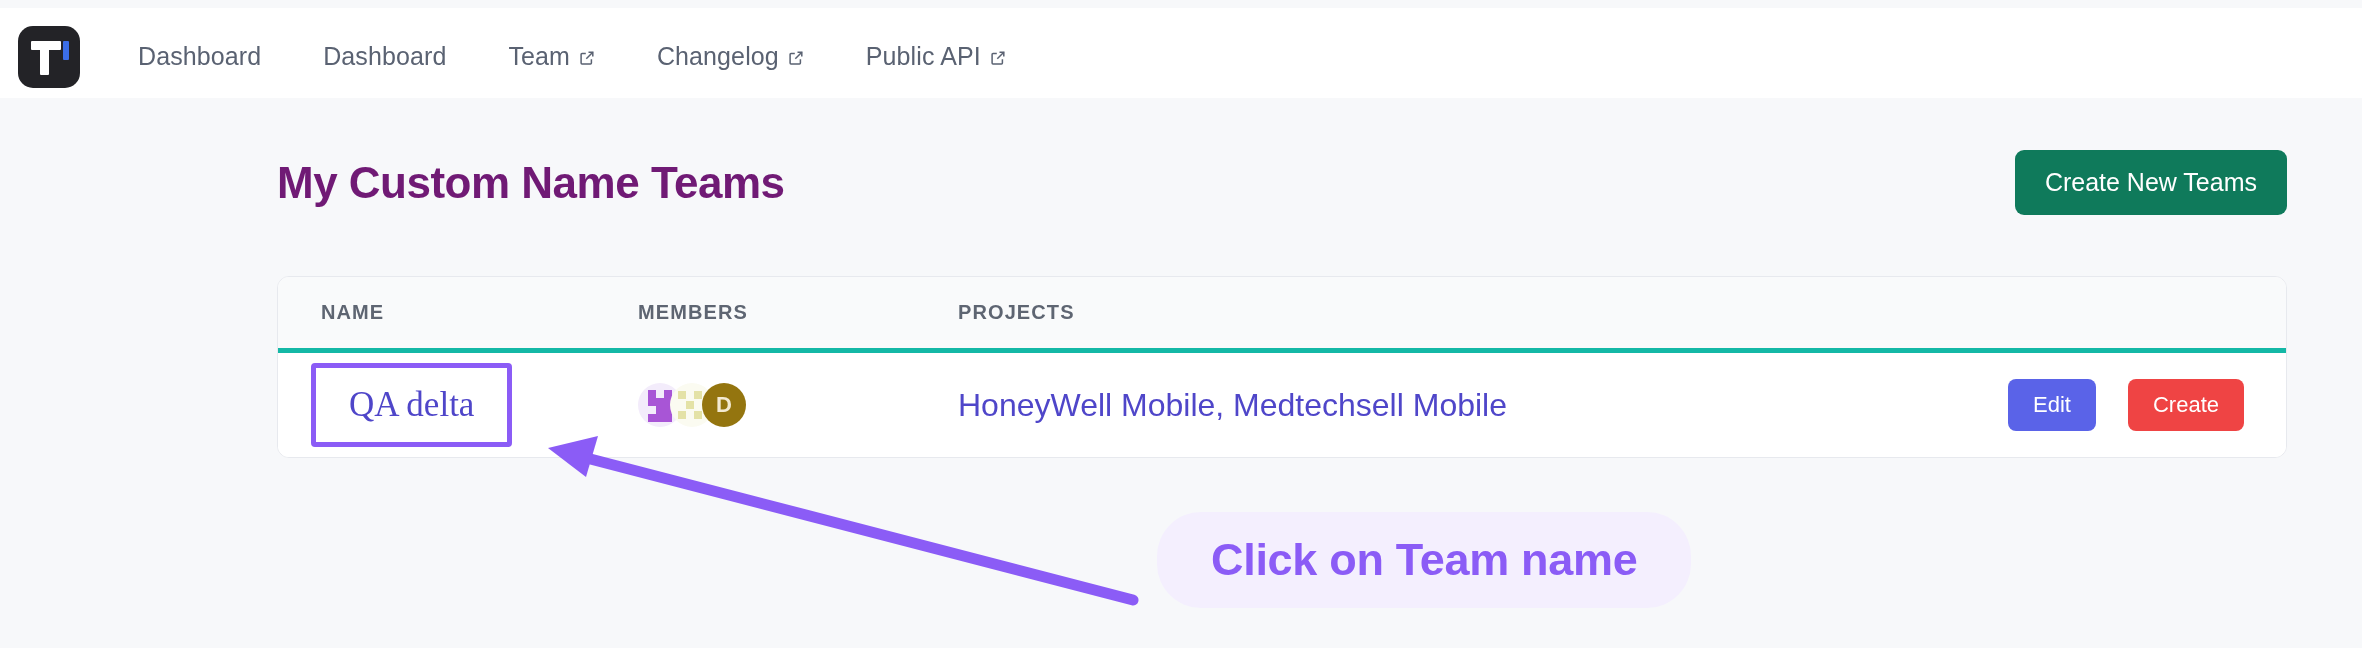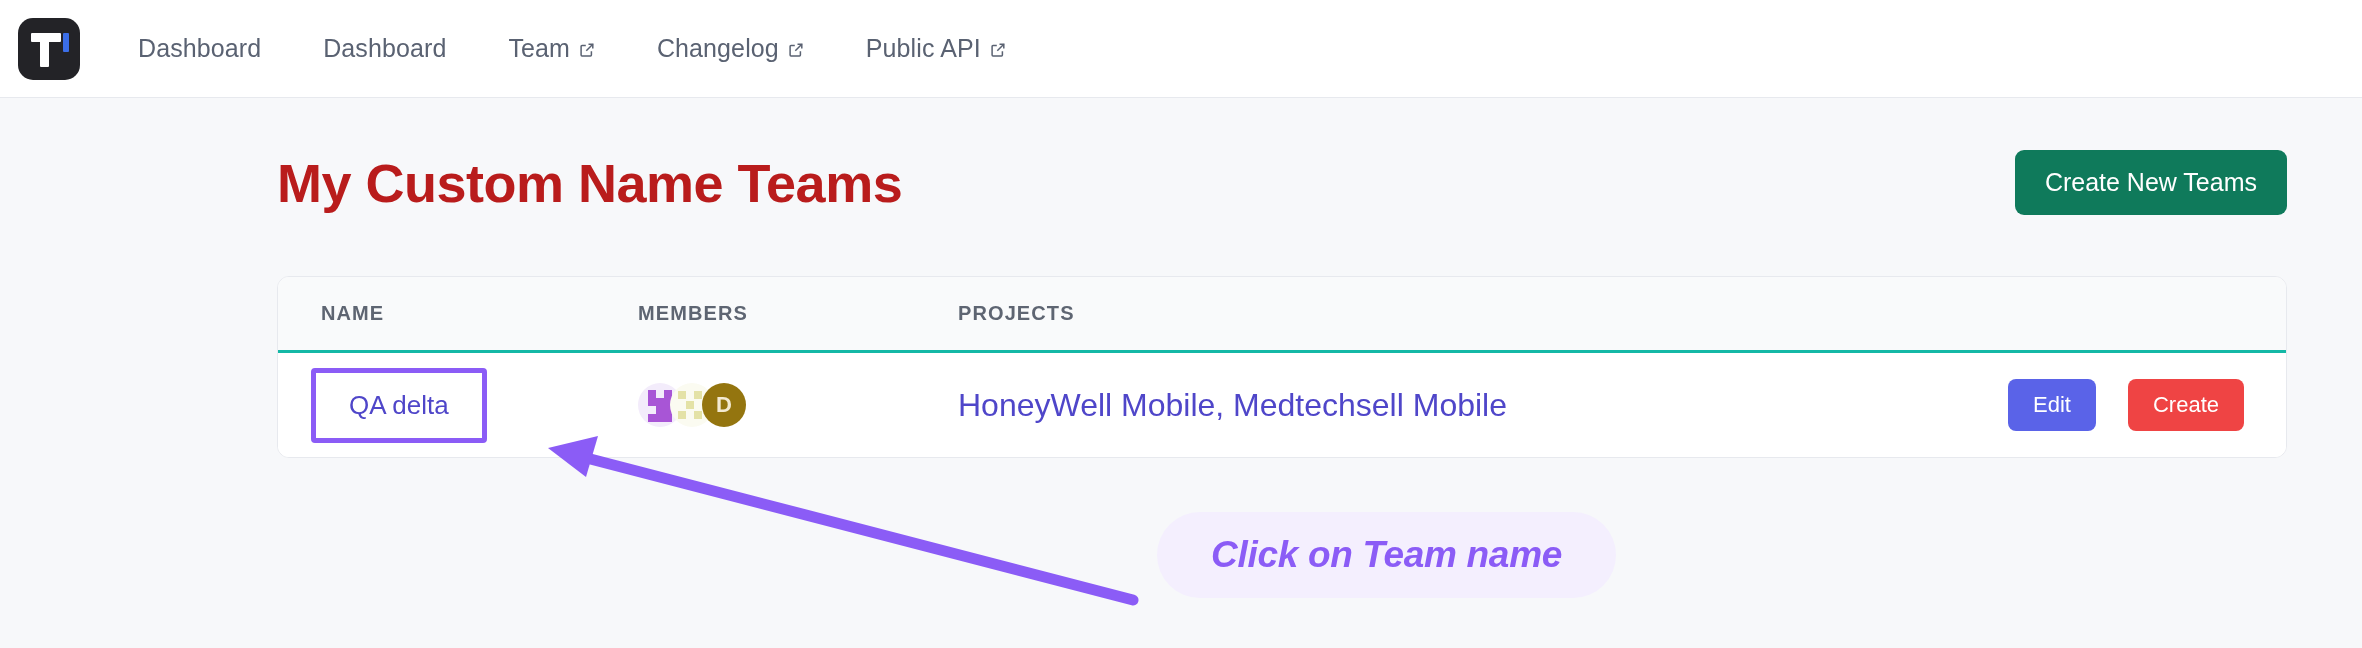--- a/index.html
+++ b/index.html
@@ -5,21 +5,21 @@
   * { box-sizing: border-box; margin: 0; padding: 0; }
   html, body {
     width: 2362px; height: 648px;
     background: #f7f8fa;
     font-family: "Liberation Sans", sans-serif;
     overflow: hidden;
   }
 
   
   .navbar {
-    position: absolute; top: 0; left: 0;
+    position: absolute; top: 8px; left: 0;
     width: 2362px; height: 98px;
     background: #ffffff;
     border-bottom: 1px solid #e7e9ee;
     display: flex; align-items: center;
   }
   .logo {
     margin-left: 18px;
     width: 62px; height: 62px;
     border-radius: 15px;
     background: #232327;
@@ -45,21 +45,21 @@
 
   
   .page { position: absolute; top: 98px; left: 0; width: 2362px; height: 550px; background: #f7f8fa; }
 
   .head-row {
     position: absolute; left: 277px; top: 52px;
     width: 2010px;
     display: flex; align-items: center; justify-content: space-between;
   }
   .page-title {
-    font-size: 54px; font-weight: 700; color: #b91c1c; letter-spacing: -.5px;
+    font-size: 44px; font-weight: 700; color: #701a75; letter-spacing: -.5px;
     line-height: 1;
   }
   .btn-create {
     background: #0f7a5b;
     color: #ffffff;
     font-size: 25px;
     padding: 18px 30px;
     border: none; border-radius: 9px;
     cursor: pointer;
     white-space: nowrap;
@@ -69,21 +69,21 @@
   .card {
     position: absolute; left: 277px; top: 178px;
     width: 2010px;
     background: #ffffff;
     border: 1px solid #e7e9ee;
     border-radius: 12px;
     overflow: hidden;
   }
   .thead {
     background: #f9fafb;
-    border-bottom: 3px solid #14b8a6;
+    border-bottom: 5px solid #14b8a6;
     height: 76px;
     display: flex; align-items: center;
   }
   .th {
     font-size: 20px; font-weight: 700; color: #5e6572;
     letter-spacing: 1.1px; text-transform: uppercase;
   }
   .col-name     { width: 360px; padding-left: 43px; }
   .col-members  { width: 320px; }
   .col-projects { flex: 1; }
@@ -97,21 +97,21 @@
 
   .name-highlight {
     display: inline-block;
     border: 5px solid #8b5cf6;
     border-radius: 4px;
     padding: 17px 33px;
     background: #ffffff;
     margin-left: -10px;
   }
   .team-link {
-    font-size: 26px; color: #4f46c9; cursor: pointer; white-space: nowrap;
+    font-size: 35px; color: #4f46c9; cursor: pointer; white-space: nowrap; font-family: Liberation Serif, serif;
   }
 
   .avatars { display: flex; align-items: center; }
   .av {
     width: 44px; height: 44px; border-radius: 50%;
     margin-right: -12px; position: relative; overflow: hidden;
     flex: 0 0 auto;
   }
   .av-1 { background: #f3ecfb; }
   .av-2 { background: #fbfbf1; }
@@ -134,22 +134,22 @@
   .btn-edit   { background: #5a63e8; }
   .btn-delete { background: #ef4444; }
 
   
   .anno-arrow { position: absolute; left: 0; top: 0; width: 2362px; height: 648px; pointer-events: none; }
   .anno-pill {
     position: absolute; left: 1157px; top: 512px;
     background: #f4effe;
     border-radius: 44px;
     padding: 22px 54px;
-    font-size: 37px; font-weight: 700; color: #8b5cf6;
-    letter-spacing: -.3px; white-space: nowrap; font-style: italic;
+    font-size: 45px; font-weight: 700; color: #8b5cf6;
+    letter-spacing: -.3px; white-space: nowrap;
   }
 </style>
 </head>
 <body>
 
 <div class="navbar">
 
   <div class="logo">
     <span class="logo-t-bar"></span>
     <span class="logo-t-stem"></span>

